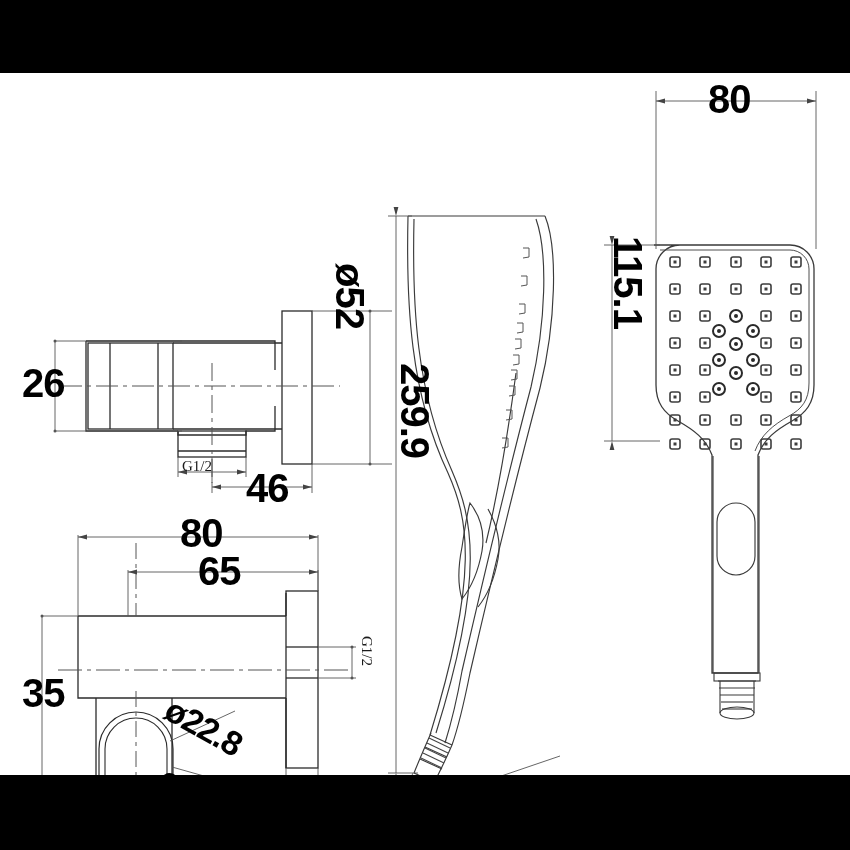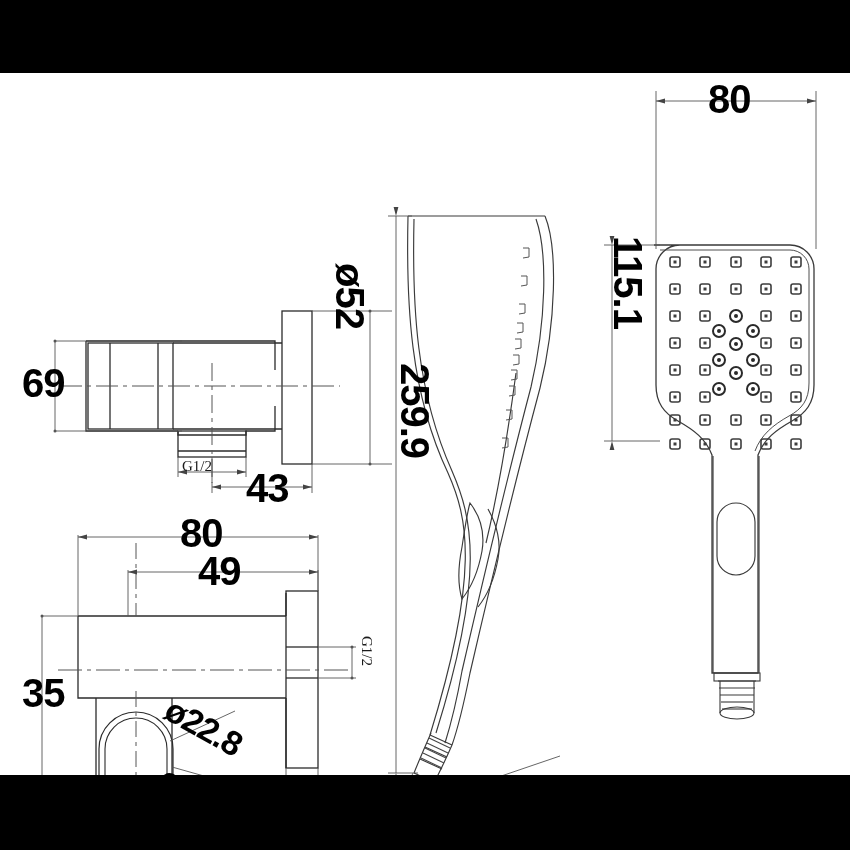--- a/index.html
+++ b/index.html
@@ -411,31 +411,31 @@
         <line x1="656" y1="28" x2="816" y2="28" marker-start="url(#arrOut)" marker-end="url(#arrIn)"></line>
       </g>
 
       <g stroke="#555" stroke-width="0.9" fill="none">
         <line x1="604" y1="172" x2="660" y2="172"></line>
         <line x1="604" y1="368" x2="660" y2="368"></line>
         <line x1="612" y1="172" x2="612" y2="368" marker-start="url(#arrIn)" marker-end="url(#arrOut)"></line>
       </g>
     </svg>
 
-    <div class="dim dim-big" style="left:22px; top:290px;">69</div>
+    <div class="dim dim-big" style="left:22px; top:290px;">26</div>
 
     <div class="dim dim-big rot90" style="left:370px; top:190px;">ø52</div>
 
-    <div class="dim dim-big" style="left:246px; top:395px;">43</div>
+    <div class="dim dim-big" style="left:246px; top:395px;">46</div>
 
     <div class="note" style="left:182px; top:386px;">G1/2</div>
 
     <div class="dim dim-big" style="left:180px; top:440px;">80</div>
 
-    <div class="dim dim-big" style="left:198px; top:478px;">49</div>
+    <div class="dim dim-big" style="left:198px; top:478px;">65</div>
 
     <div class="dim dim-big" style="left:22px; top:600px;">35</div>
 
     <div class="dim dim-big rot35" style="left:176px; top:619px; font-size:34px;">ø22.8</div>
 
     <div class="dim dim-big rot35" style="left:170px; top:687px; font-size:34px;">ø20.1</div>
 
     <div class="note rot90" style="left:374px; top:563px;">G1/2</div>
 
     <div class="dim dim-big rot90" style="left:435px; top:290px;">259.9</div>

